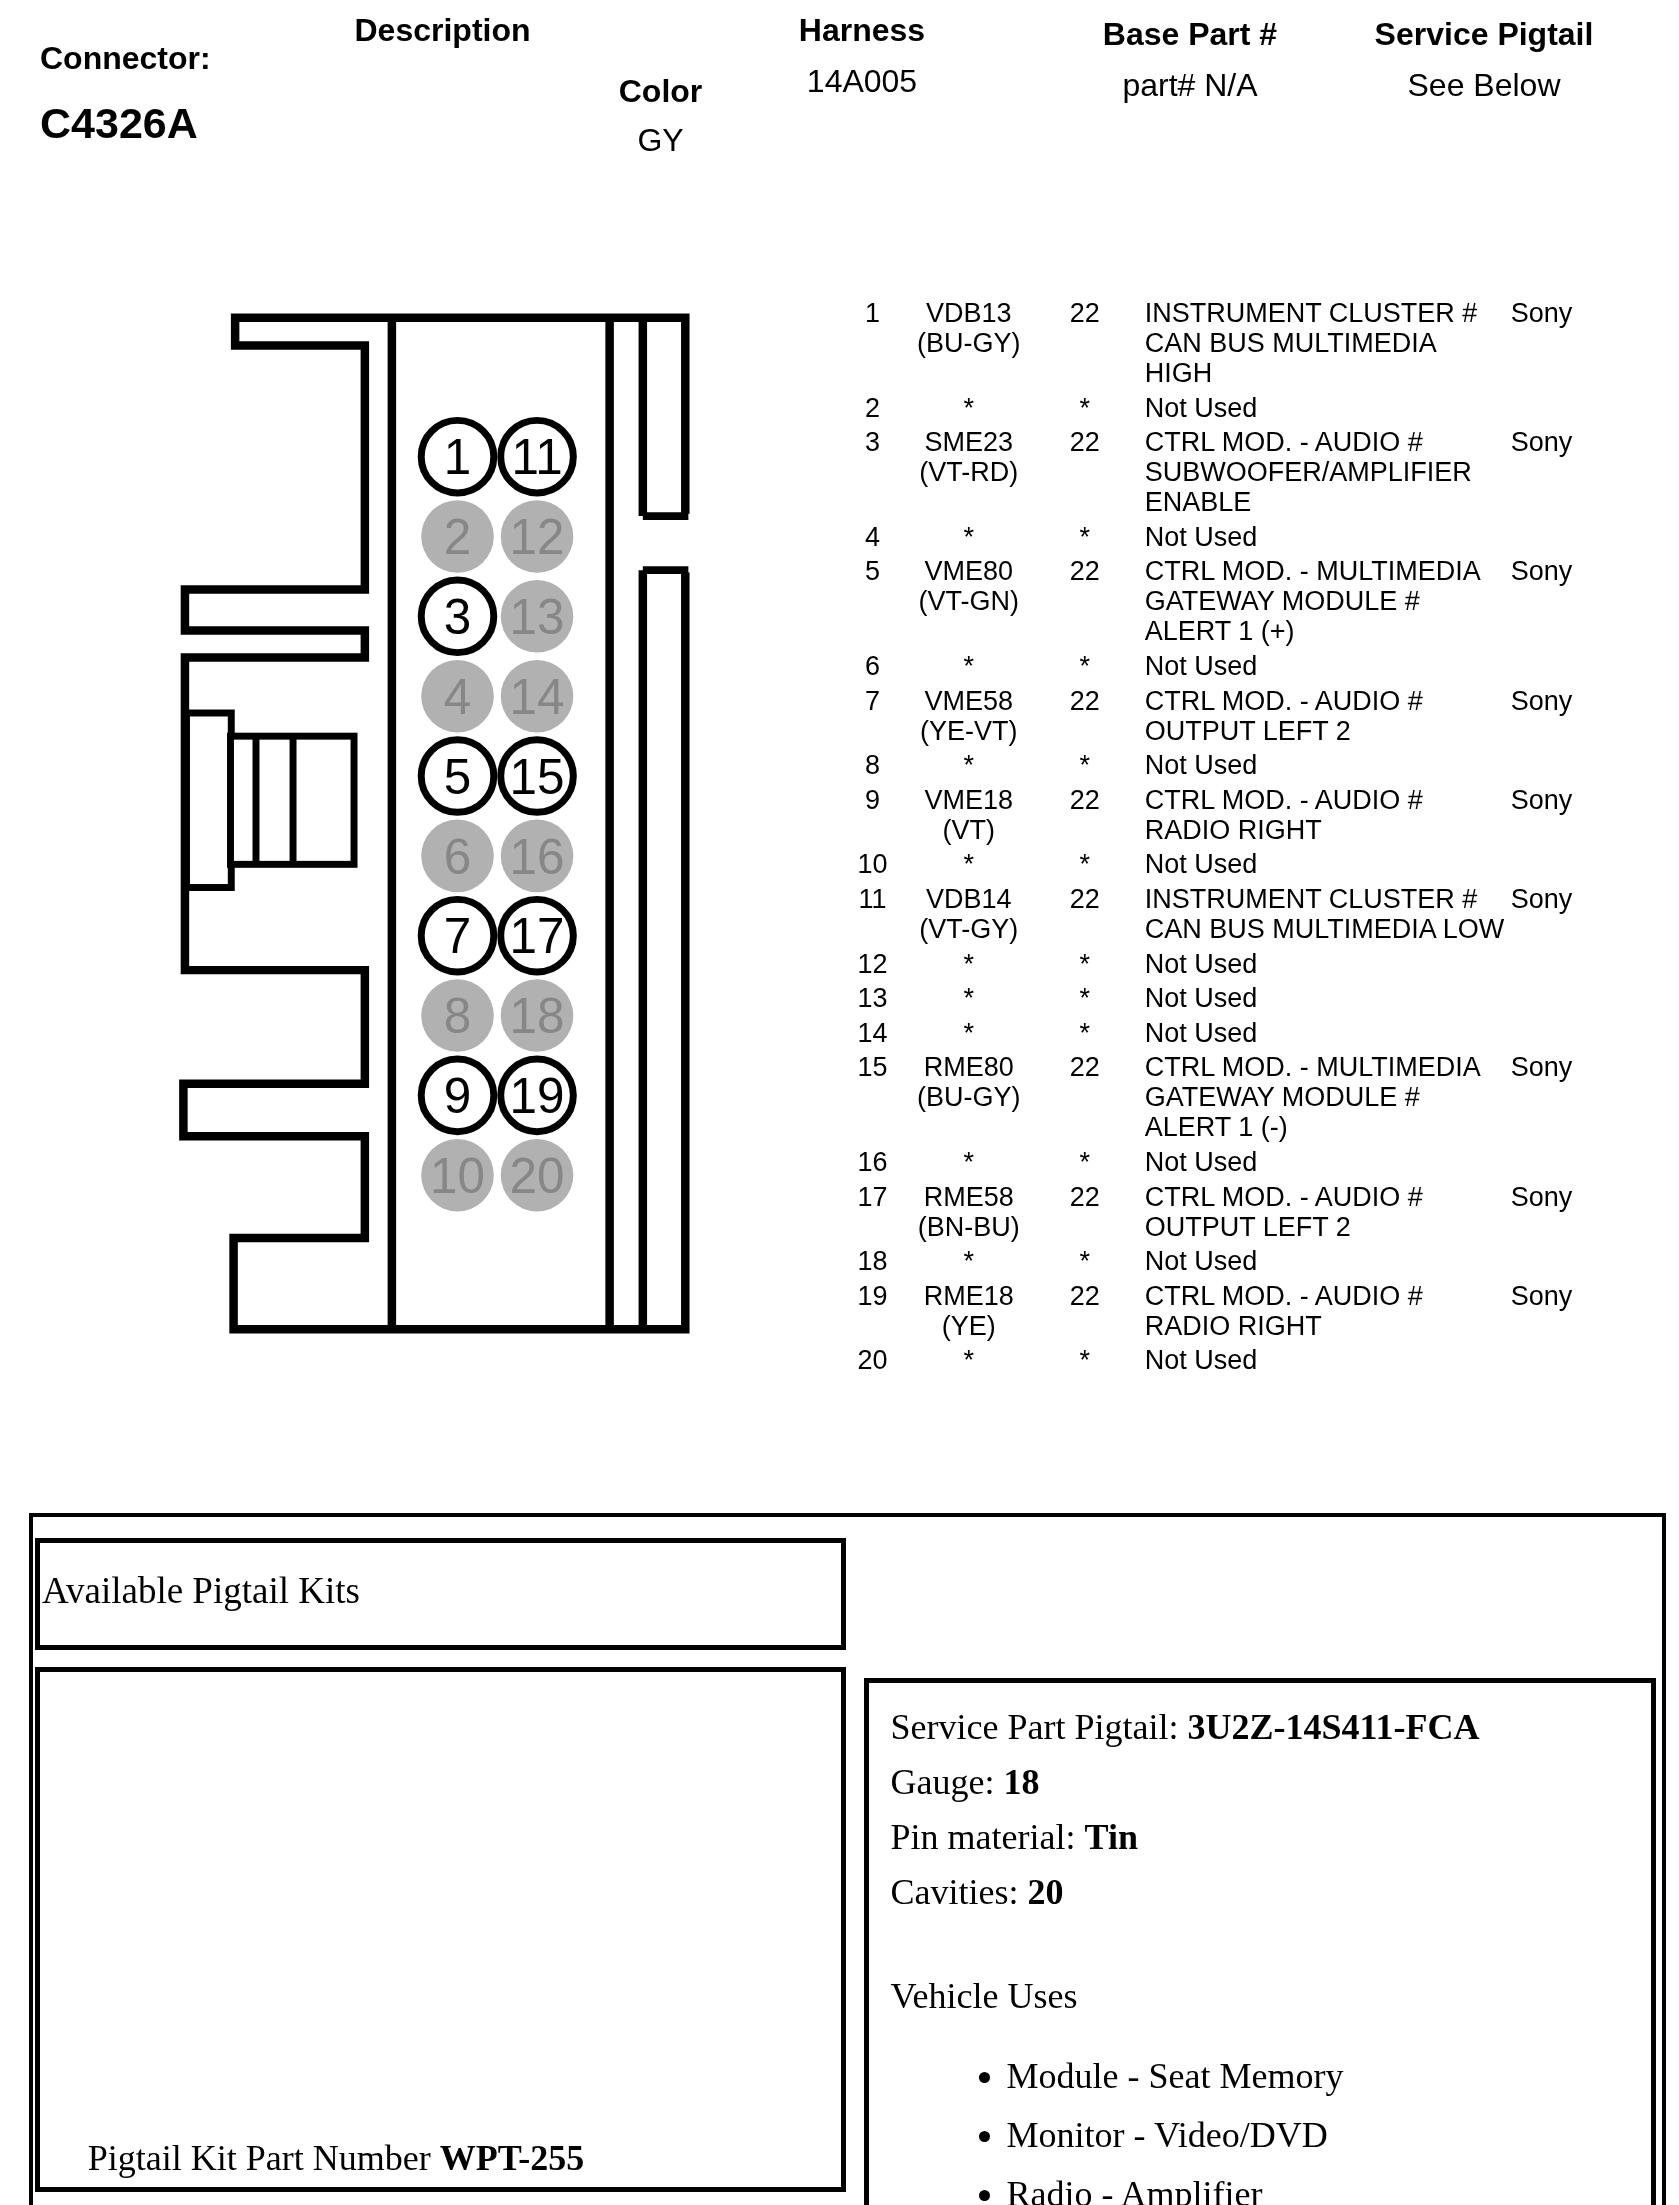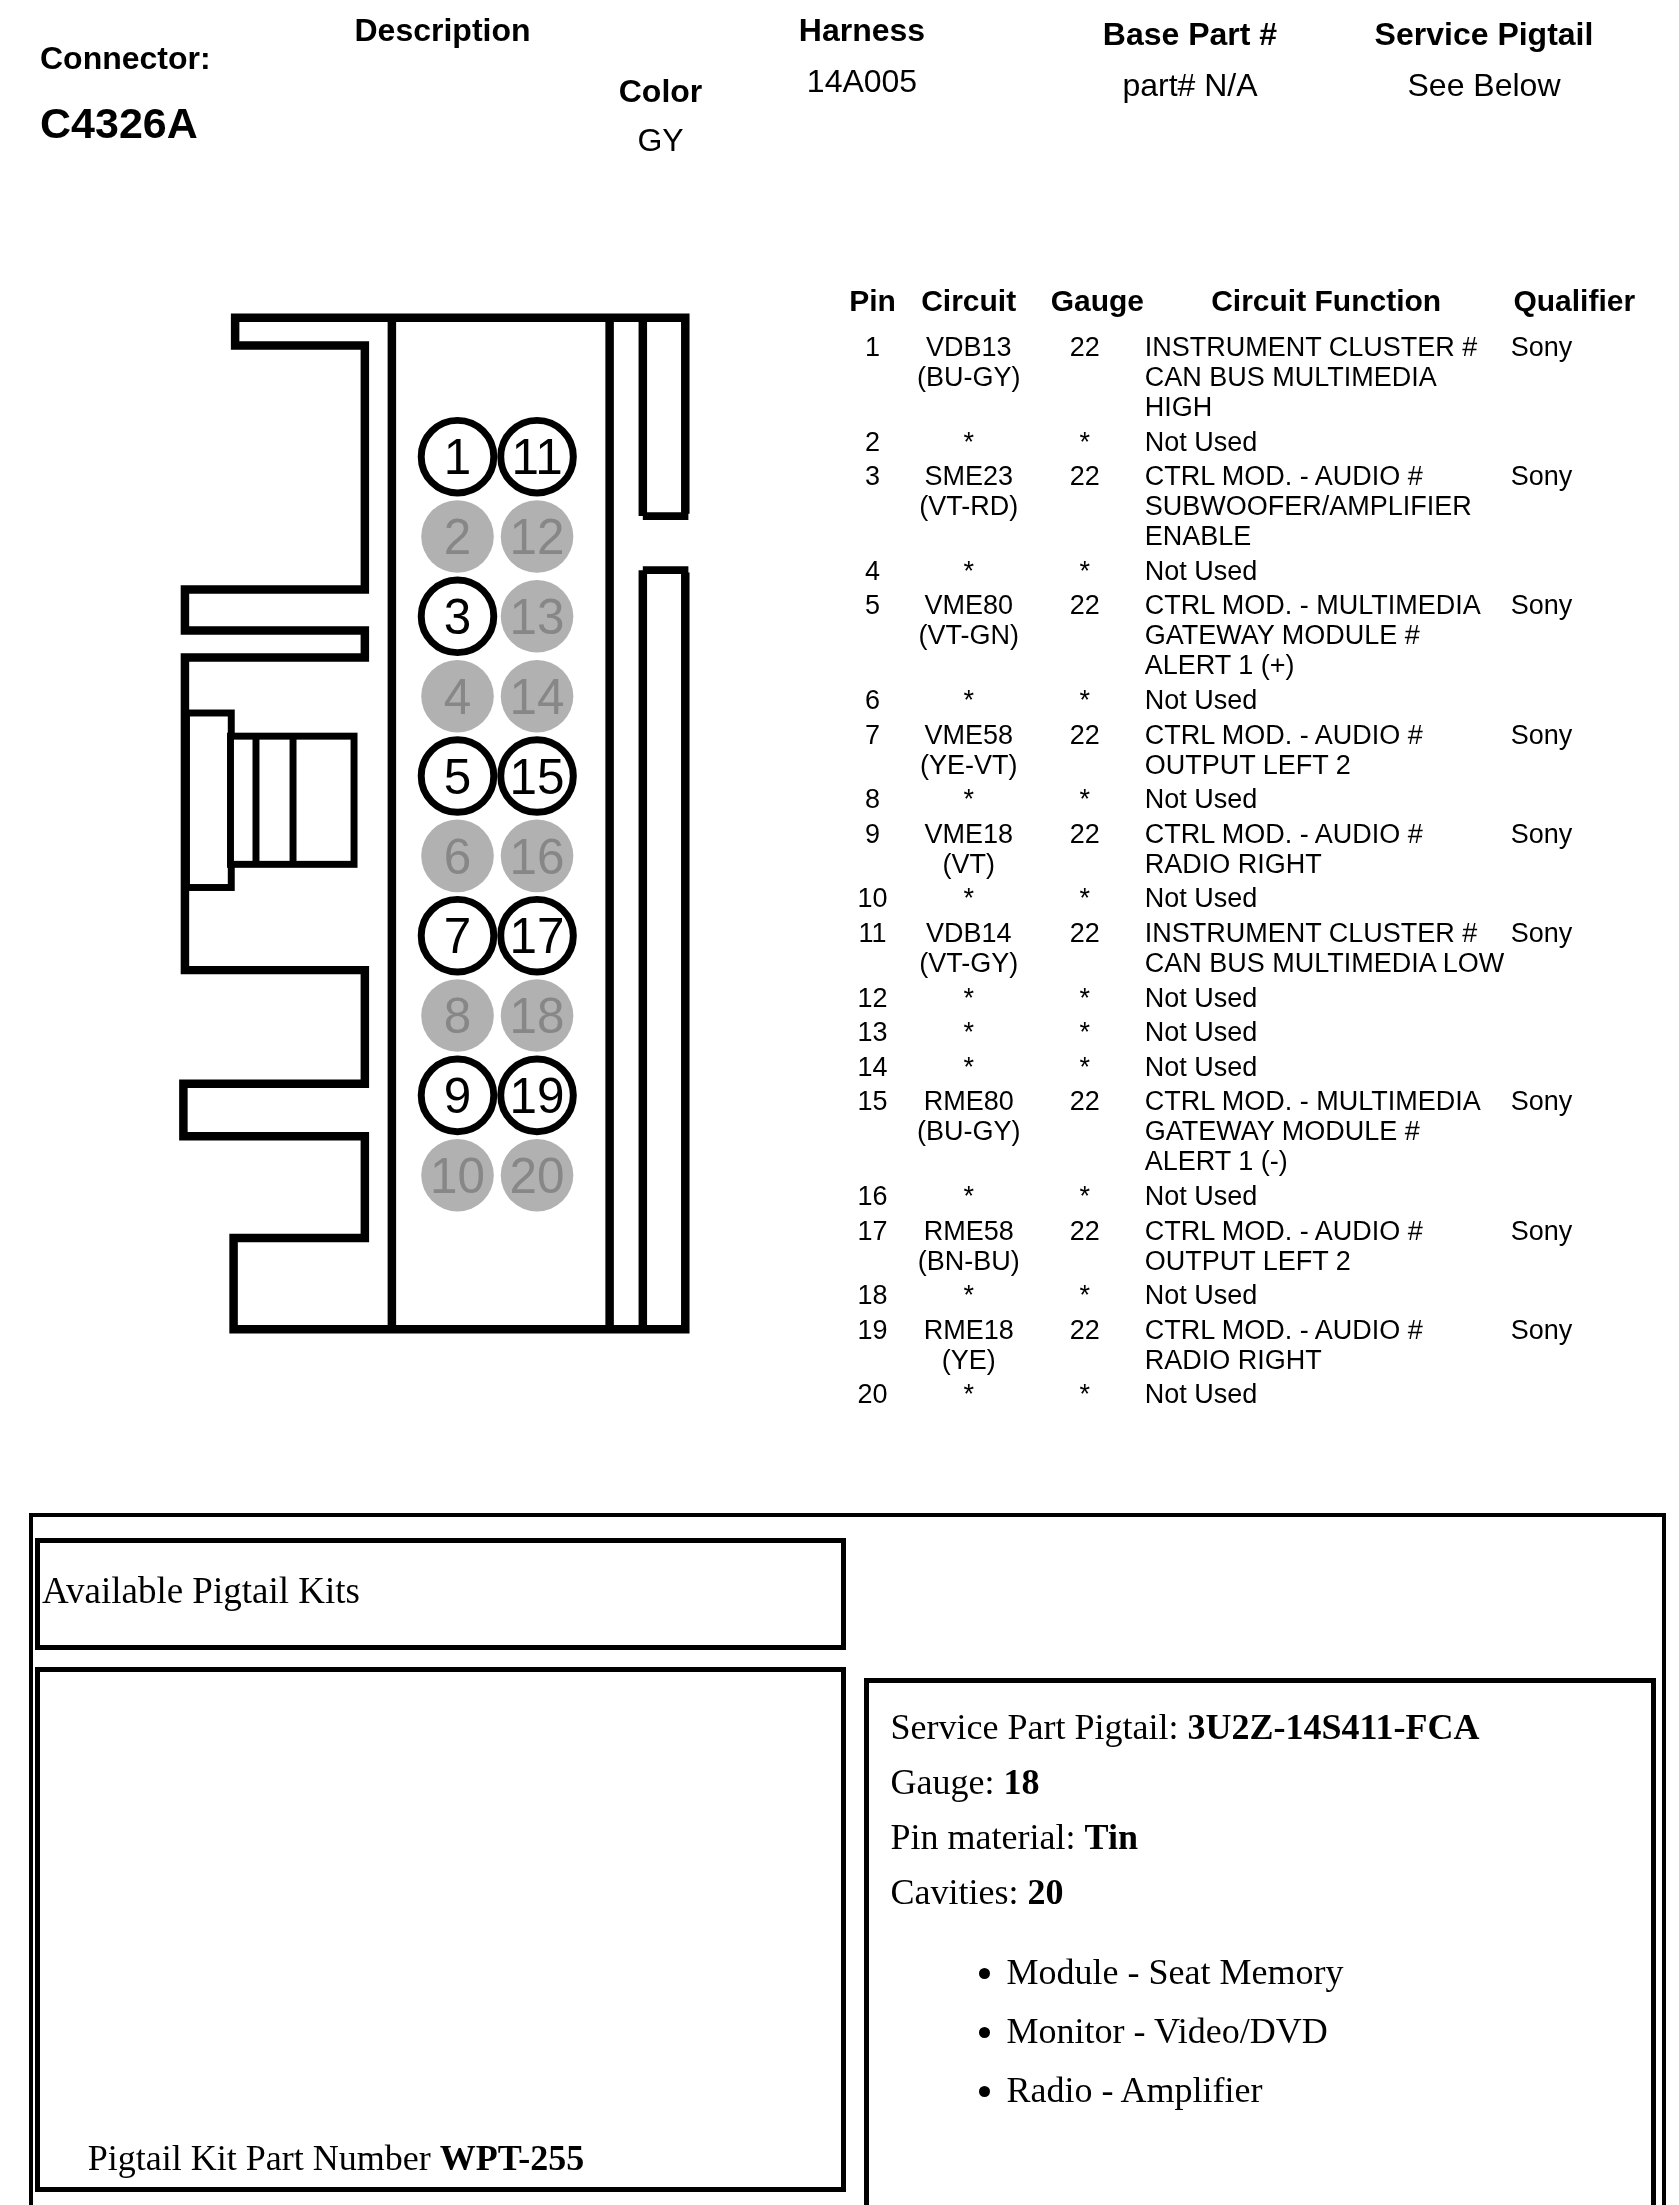--- a/index.html
+++ b/index.html
@@ -174,27 +174,20 @@
         <text x="696" y="1440.2" text-anchor="middle" font-size="64" font-family="&quot;Liberation Sans&quot;, sans-serif" fill="#000000">19</text>
       </g>
       <g>
         <circle cx="696" cy="1520.6" r="47" fill="#b1b1b1" stroke="none"></circle>
         <text x="696" y="1543.6" text-anchor="middle" font-size="64" font-family="&quot;Liberation Sans&quot;, sans-serif" fill="#878787">20</text>
       </g>
     </g>
 </svg>
 
 <div class="abs pintable">
-  <div class="t-head">
-    <div class="c-pin">Pin</div>
-    <div class="c-circuit">Circuit</div>
-    <div class="c-gauge">Gauge</div>
-    <div class="c-func h-func">Circuit Function</div>
-    <div class="c-qual h-qual">Qualifier</div>
-  </div>
   <div class="t-body" id="tbody">
       <div class="t-row">
         <div class="c-pin">1</div>
         <div class="c-circuit">VDB13<br>(BU-GY)</div>
         <div class="c-gauge">22</div>
         <div class="c-func">INSTRUMENT CLUSTER # CAN BUS MULTIMEDIA HIGH</div>
         <div class="c-qual">Sony</div>
       </div>
       <div class="t-row">
         <div class="c-pin">2</div>
@@ -351,20 +344,21 @@
     </div>
     <div>
       <span>Gauge: </span><b>18</b>
     </div>
     <div>
       <span>Pin material: </span><b>Tin</b>
     </div>
     <div>
       <span>Cavities: </span><b>20</b>
     </div>
+    <div class="vehicle-uses-title">Vehicle Uses</div>
     <ul class="uses-list" id="uses">
         <li>Module - Seat Memory</li>
         <li>Monitor - Video/DVD</li>
         <li>Radio - Amplifier</li>
       </ul>
   </div>
 </div>
 
 
 </body></html>

